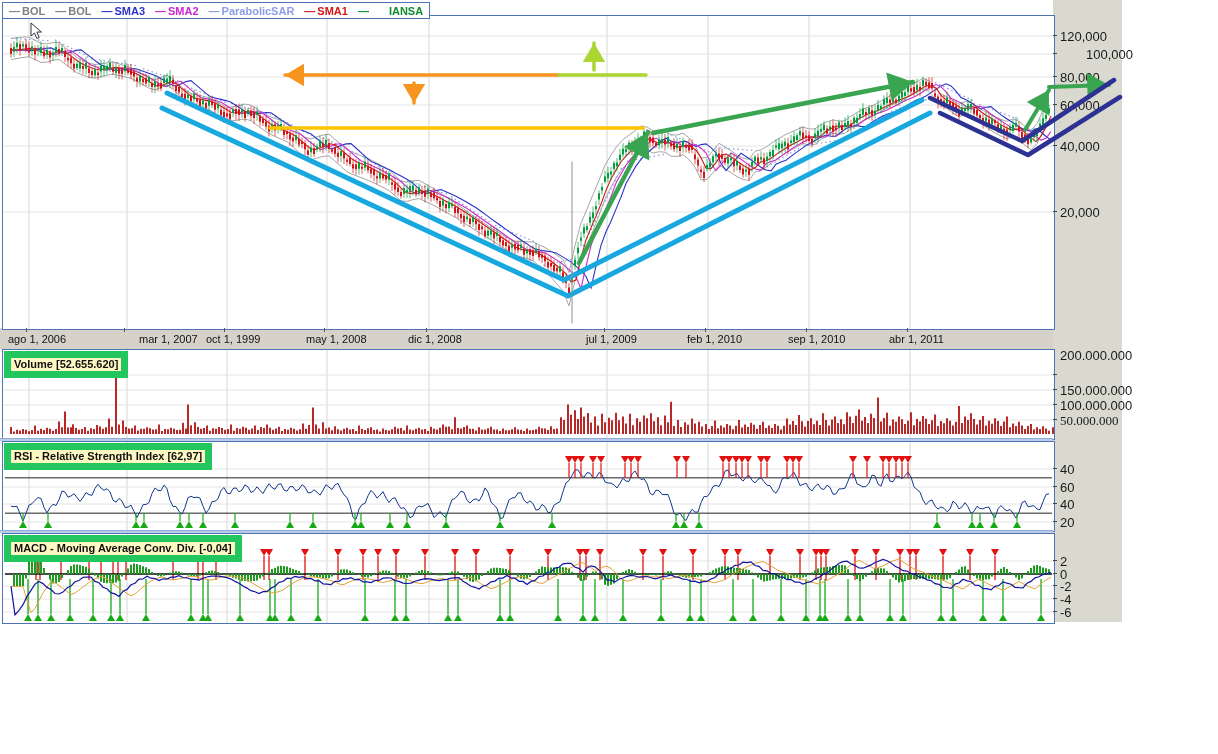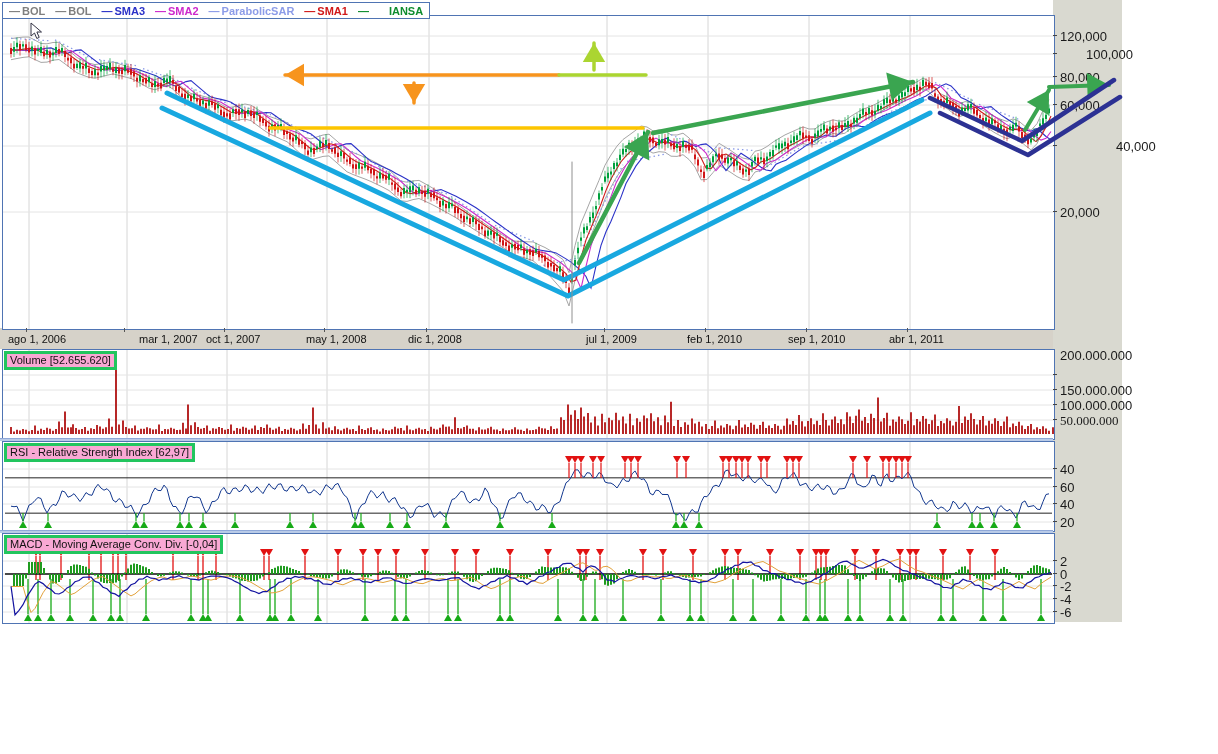--- a/index.html
+++ b/index.html
@@ -8,22 +8,22 @@
   .gutter{position:absolute;left:1053px;top:0;width:69px;height:622px;background:#d9d9d0;z-index:1;}
   .ylabel{position:absolute;font-size:13px;color:#1a1a1a;white-space:nowrap;z-index:2;}
   .ytick{position:absolute;width:4px;height:1px;background:#444;z-index:2;}
   svg.panel{position:absolute;left:2px;background:#fff;border:1px solid #4f74b3;z-index:1;}
   svg.overlay{position:absolute;left:2px;z-index:3;pointer-events:none;overflow:visible;}
   .legendbar{position:absolute;left:2px;top:2px;height:15px;display:flex;align-items:center;gap:10px;
              padding:0 6px;background:#fff;border:1px solid #4f74b3;z-index:5;font-size:11px;font-weight:bold;}
   .legenditem{display:flex;align-items:center;gap:2px;cursor:default;}
   .infolabel{position:absolute;left:3px;top:16px;background:#ffffcc;border:1px solid #41549b;
              font-size:11px;font-weight:bold;color:#111;padding:0 3px;line-height:14px;z-index:5;white-space:pre;}
-  .paneltag{position:absolute;left:4px;background:#f9a8d4;border:3px solid #22c55e;font-size:11px;
-            font-weight:normal;color:#111;padding:0 3px;line-height:13px;z-index:5;white-space:pre;}
+  .paneltag{position:absolute;left:4px;background:#fef9c3;border:7px solid #22c55e;font-size:11px;
+            font-weight:bold;color:#111;padding:0 3px;line-height:13px;z-index:5;white-space:pre;}
   .datebar{position:absolute;left:0;top:328px;width:1053px;height:21px;background:#d6d2c9;z-index:0;}
   .datelabel{position:absolute;top:333px;font-size:11px;color:#111;z-index:2;white-space:nowrap;}
   .datetick{position:absolute;top:328px;width:1px;height:4px;background:#555;z-index:2;}
   .splitter{position:absolute;left:0;width:1053px;height:3px;background:#b9cbe8;
             border-top:1px solid #8fa8d8;box-sizing:border-box;z-index:2;cursor:row-resize;}
   .cursor{position:absolute;z-index:9;}
 </style>
 </head>
 <body>
 
@@ -486,21 +486,21 @@
 
   <svg class="cursor" style="left:30px;top:22px" width="14" height="18">
     <path d="M1,1 L1,14 L4.5,11 L6.8,16.5 L9.2,15.4 L6.9,10 L11.5,10 Z" fill="#fff" stroke="#334" stroke-width="1"></path>
   </svg>
 
   <div id="gen-labels">
       <div class="datelabel" style="left: 8px;">ago 1, 2006</div>
       <div class="datetick" style="left: 26px;"></div>
       <div class="datelabel" style="left: 107px; margin-left: 32px;">mar 1, 2007</div>
       <div class="datetick" style="left: 124px;"></div>
-      <div class="datelabel" style="left: 206px;">oct 1, 2007</div>
+      <div class="datelabel" style="left: 206px;">oct 1, 1999</div>
       <div class="datetick" style="left: 224px;"></div>
       <div class="datelabel" style="left: 306px;">may 1, 2008</div>
       <div class="datetick" style="left: 324px;"></div>
       <div class="datelabel" style="left: 408px;">dic 1, 2008</div>
       <div class="datetick" style="left: 426px;"></div>
       <div class="datelabel" style="left: 586px;">jul 1, 2009</div>
       <div class="datetick" style="left: 604px;"></div>
       <div class="datelabel" style="left: 687px;">feb 1, 2010</div>
       <div class="datetick" style="left: 705px;"></div>
       <div class="datelabel" style="left: 788px;">sep 1, 2010</div>
@@ -509,21 +509,21 @@
       <div class="datetick" style="left: 907px;"></div>
       <div class="ytick" style="left: 1053px; top: 35px;"></div>
       <div class="ylabel" style="left: 1060px; top: 29px;">120,000</div>
       <div class="ytick" style="left: 1053px; top: 53px;"></div>
       <div class="ylabel" style="left: 1060px; top: 47px; margin-left: 26px;">100,000</div>
       <div class="ytick" style="left: 1053px; top: 76px;"></div>
       <div class="ylabel" style="left: 1060px; top: 70px;">80,000</div>
       <div class="ytick" style="left: 1053px; top: 104px;"></div>
       <div class="ylabel" style="left: 1060px; top: 98px;">60,000</div>
       <div class="ytick" style="left: 1053px; top: 145px;"></div>
-      <div class="ylabel" style="left: 1116px; top: 139px;">40,000</div>
+      <div class="ylabel" style="left: 1060px; top: 139px;">40,000</div>
       <div class="ytick" style="left: 1053px; top: 211px;"></div>
       <div class="ylabel" style="left: 1060px; top: 205px;">20,000</div>
       <div class="ytick" style="left: 1053px; top: 374px;"></div>
       <div class="ylabel" style="left: 1060px; top: 348px;">200.000.000</div>
       <div class="ytick" style="left: 1053px; top: 389px;"></div>
       <div class="ylabel" style="left: 1060px; top: 383px;">150.000.000</div>
       <div class="ytick" style="left: 1053px; top: 404px;"></div>
       <div class="ylabel" style="left: 1060px; top: 398px;">100.000.000</div>
       <div class="ytick" style="left: 1053px; top: 419px;"></div>
       <div class="ylabel" style="left: 1060px; top: 413px; font-family: Liberation Serif, serif;">50.000.000</div>

